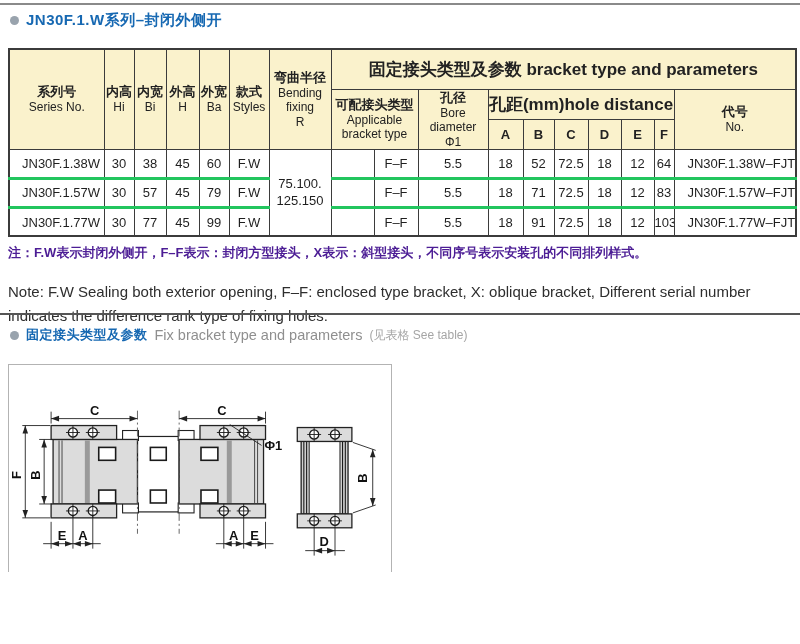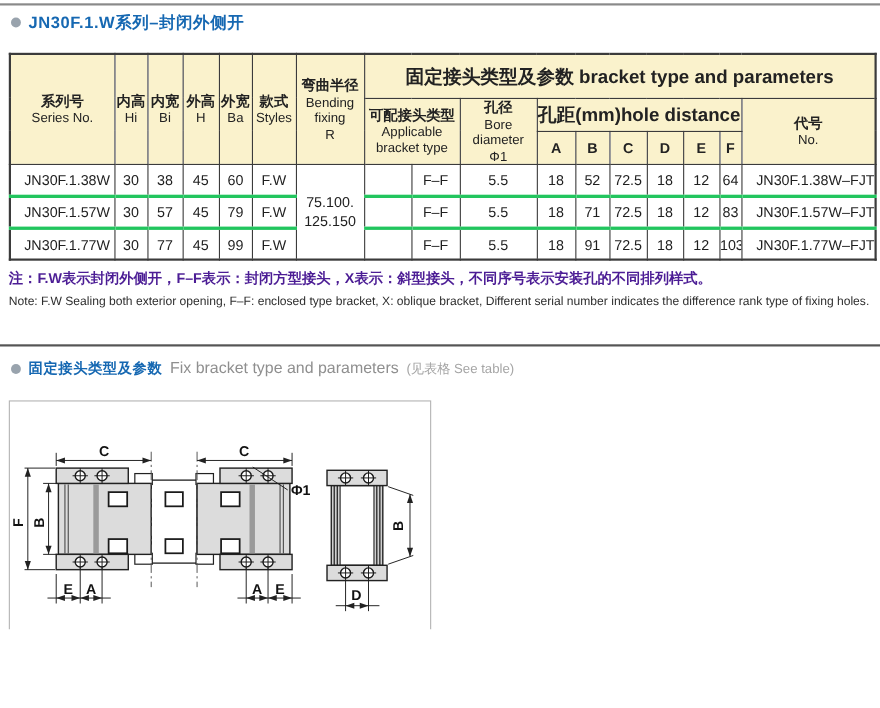--- a/index.html
+++ b/index.html
@@ -31,21 +31,21 @@
   .spec tr.hr1 { height:40px; } .spec tr.hr2 { height:30px; } .spec tr.hr3 { height:30px; }
   .spec tr.dr { height:29px; }
   .spec tr.dr td { font-size:13px; color:#1f1f1f; background:#fff; }
   .spec tr.dr + tr.dr td { border-top:3px solid #22c55e; }
   .spec td.cell-series { text-align:left; padding-left:12px; }
   .spec td.cell-code { text-align:right; padding-left:7px; font-size:12.5px; }
   .spec td.cell-bend { line-height:1.3; }
 
   .notes { position:absolute; left:8px; top:243px; width:790px; }
   .notes .nzh { font-size:13px; font-weight:700; color:#4c1d95; line-height:1.5; }
-  .notes .nen { font-size:11px; color:#2e2e2e; line-height:1.65; margin-top:2px; }
+  .notes .nen { font-size:15px; color:#2e2e2e; line-height:1.65; margin-top:17px; }
 
   .draw-box { position:absolute; left:8px; top:364px; width:384px; height:273px;
     border:1px solid #b3b3b3; background:#fff; }
   .draw-box svg { display:block; }
   svg text { font-family:"Liberation Sans","DejaVu Sans",sans-serif; }
   .dimtxt { font-size:13px; font-weight:600; fill:#111; }
   .cap { font-size:19px; font-weight:600; fill:#141414; }
 </style>
 </head>
 <body>

